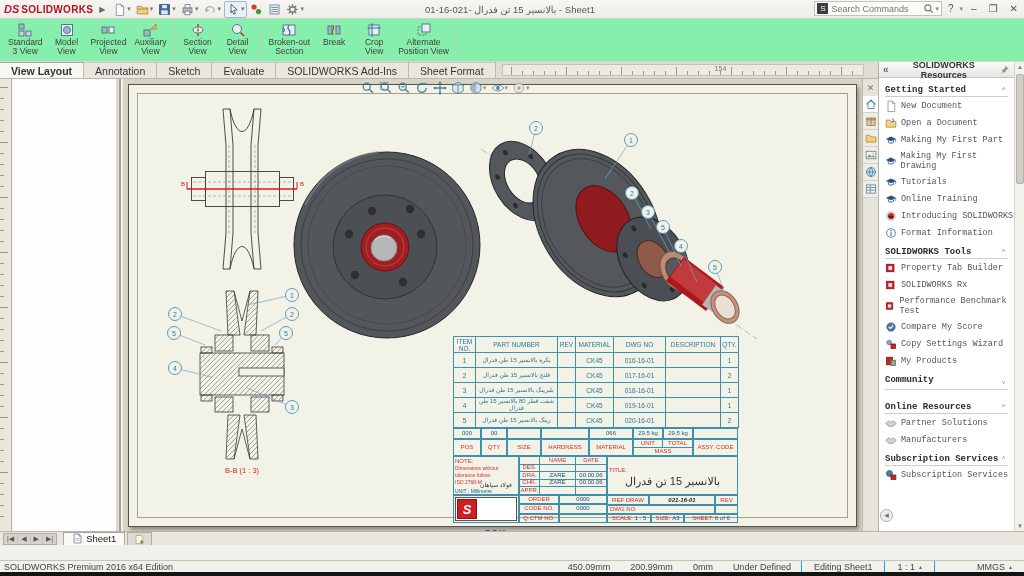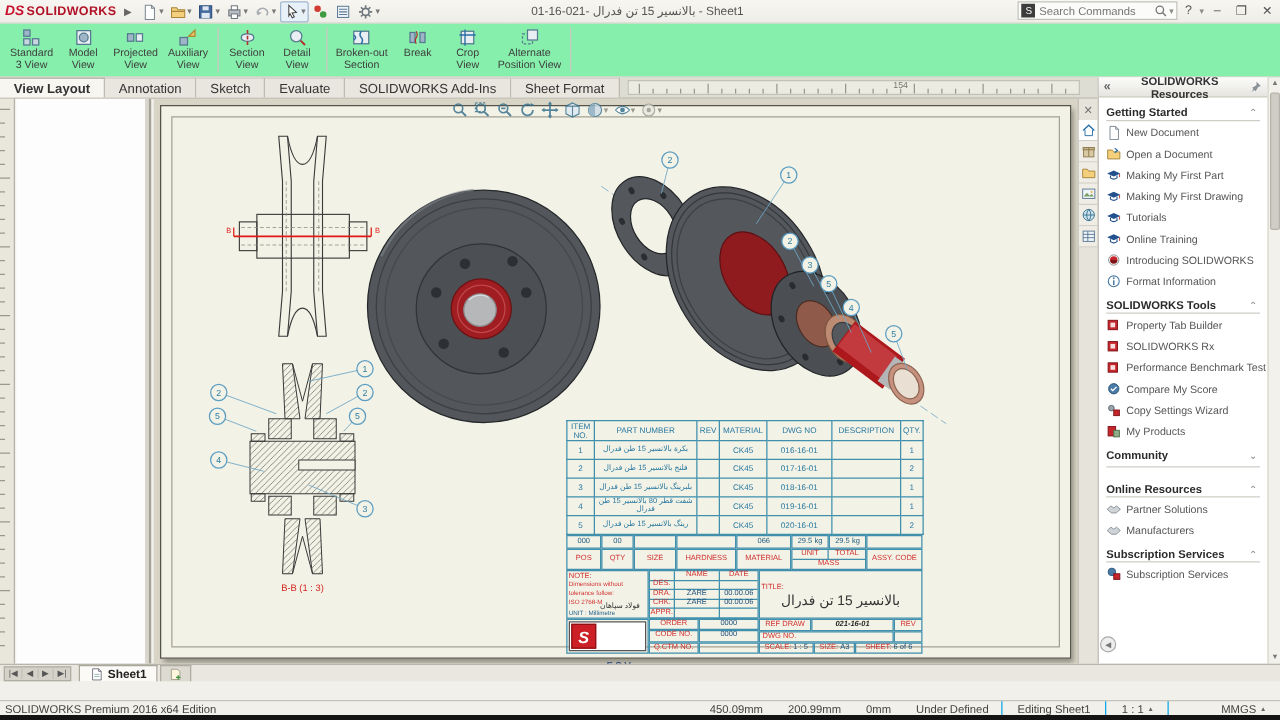--- a/index.html
+++ b/index.html
@@ -101,21 +101,21 @@
   #tabstrip { position:absolute; left:862px; top:0; width:16px; height:452px;
     background:#e6e4da; border-left:1px solid #bbb8ae; display:flex; flex-direction:column; align-items:center; }
   .stripbtn { width:16px; height:17px; display:flex; align-items:center; justify-content:center;
     border-bottom:1px solid #d2d0c6; background:#efede5; }
   #taskpane { position:absolute; left:878px; top:-17px; width:136px; height:469px;
     background:#fff; border-left:1px solid #b5b2a8; }
   #tphead { height:16px; background:linear-gradient(#fbfbfa,#e6e5e0); border-bottom:1px solid #c8c6bc;
     display:flex; align-items:center; font-size:9px; font-weight:bold; color:#333; }
   #tphead .chev { color:#666; padding:0 4px; font-size:10px;}
   #tphead .t { flex:1; text-align:center; }
-  #tpbody { position:absolute; top:17px; left:0; right:0; bottom:0; overflow:hidden; padding:4px 0 0 6px; }
+  #tpbody { position:absolute; top:17px; left:0; right:0; bottom:0; overflow:hidden; padding:4px 0 0 6px;font-family:Liberation Mono, monospace; }
   .tpsec { margin-bottom:4px; }
   .tpsec-h { display:flex; align-items:center; border-bottom:1px solid #cfcdc5;
     margin-right:6px; padding:2px 0 1px 0; }
   .tpsec-h .t { flex:1; font-size:9px; font-weight:bold; color:#2b2b2b; }
   .tpsec-h .c { font-size:8px; color:#888; padding-right:2px;}
   .tpitem { display:flex; align-items:center; gap:4px; padding:2.5px 0; color:#555; font-size:8.5px; }
   #tpscroll { position:absolute; left:1014px; top:-17px; width:10px; height:469px;
     background:#f2f1ec; border-left:1px solid #d8d6cc; }
   #tpscroll .arr { position:absolute; left:0; width:10px; height:10px; font-size:6px; color:#777;
     display:flex; align-items:center; justify-content:center;}
@@ -123,22 +123,22 @@
     background:#cfcdc5; border:1px solid #b5b3a9; border-radius:2px;}
   #tpcollapse { position:absolute; left:880px; top:430px; width:13px; height:13px; border:1px solid #aaa;
     border-radius:50%; background:#eee; color:#777; font-size:8px; display:flex;
     align-items:center; justify-content:center; }
 
   
   #sheetbar { position:absolute; left:0; top:531px; width:1024px; height:14px;
     background:#e9e7df; border-top:1px solid #b8b5ab; display:flex; align-items:stretch; font-size:9px;}
   .nav { display:flex; align-items:center; background:#d5d3c9; border:1px solid #b0ada3; margin:1px 0 0 3px;}
   .nav span { font-size:7px; color:#555; padding:0 3px; border-right:1px solid #c2bfb5;}
-  #sheettab { display:flex; align-items:flex-end; gap:3px; background:#fbfaf6; border:1px solid #a9a69c;
-    border-bottom:none; margin-left:6px; padding:0 8px; font-weight:bold; color:#222; font-size:9.5px;}
+  #sheettab { display:flex; align-items:flex-start; gap:3px; background:#fbfaf6; border:1px solid #a9a69c;
+    border-bottom:none; margin-left:6px; padding:0 8px; font-weight:normal; color:#222; font-size:9.5px;}
   #addtab { display:flex; align-items:center; background:#dddbd1; border:1px solid #b0ada3;
     border-bottom:none; margin-left:2px; padding:0 6px; }
   #tablebar { position:absolute; left:0; top:545px; width:1024px; height:15px;
     background:#edebe3; border-top:1px solid #cfccc2; display:flex; align-items:center; }
   #tablecombo { display:flex; align-items:center; width:72px; height:12px; background:#fff;
     border:1px solid #8f8d85; margin-left:6px; font-size:9px; color:#333; padding:0 3px; }
   #tablecombo .v { flex:1; }
   #tablecombo .car { font-size:7px; color:#555; }
   #stampbtn { margin-left:5px; display:flex; align-items:center; }
 

